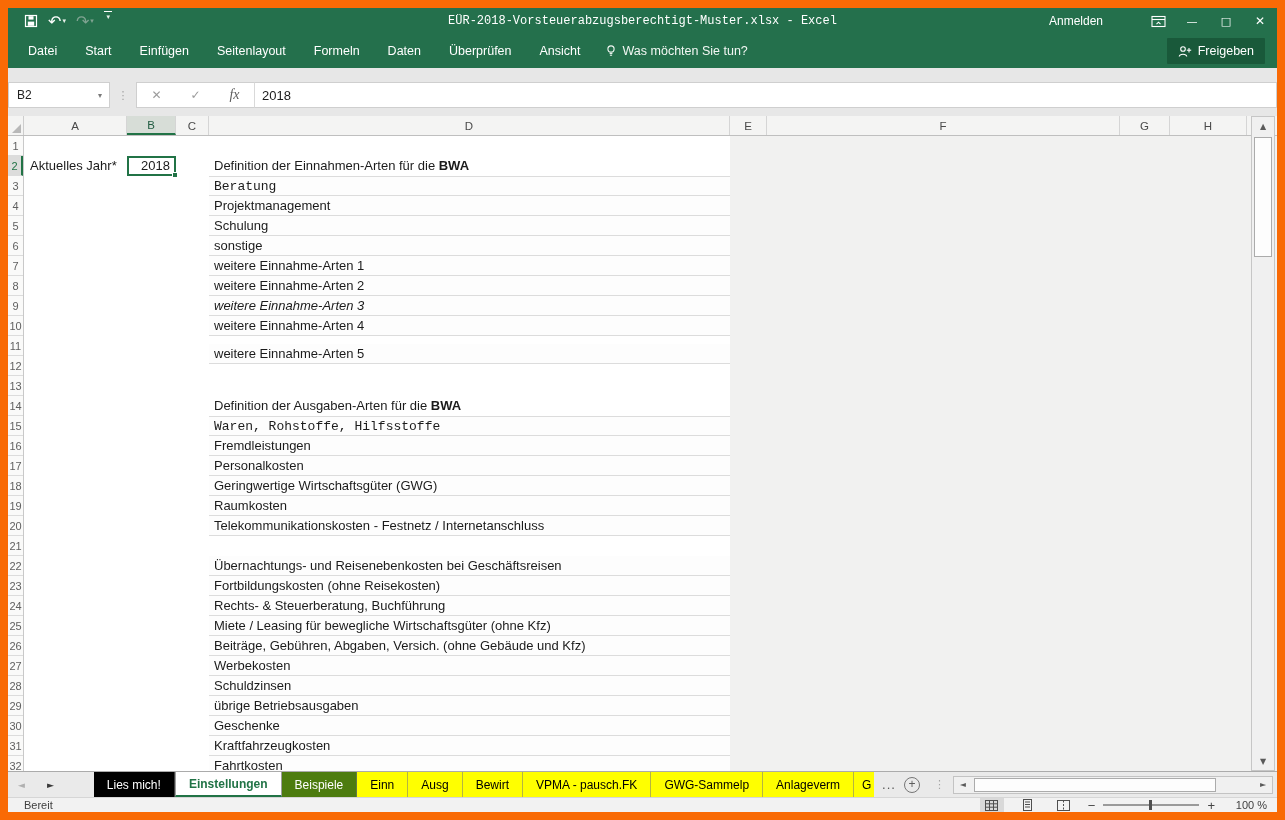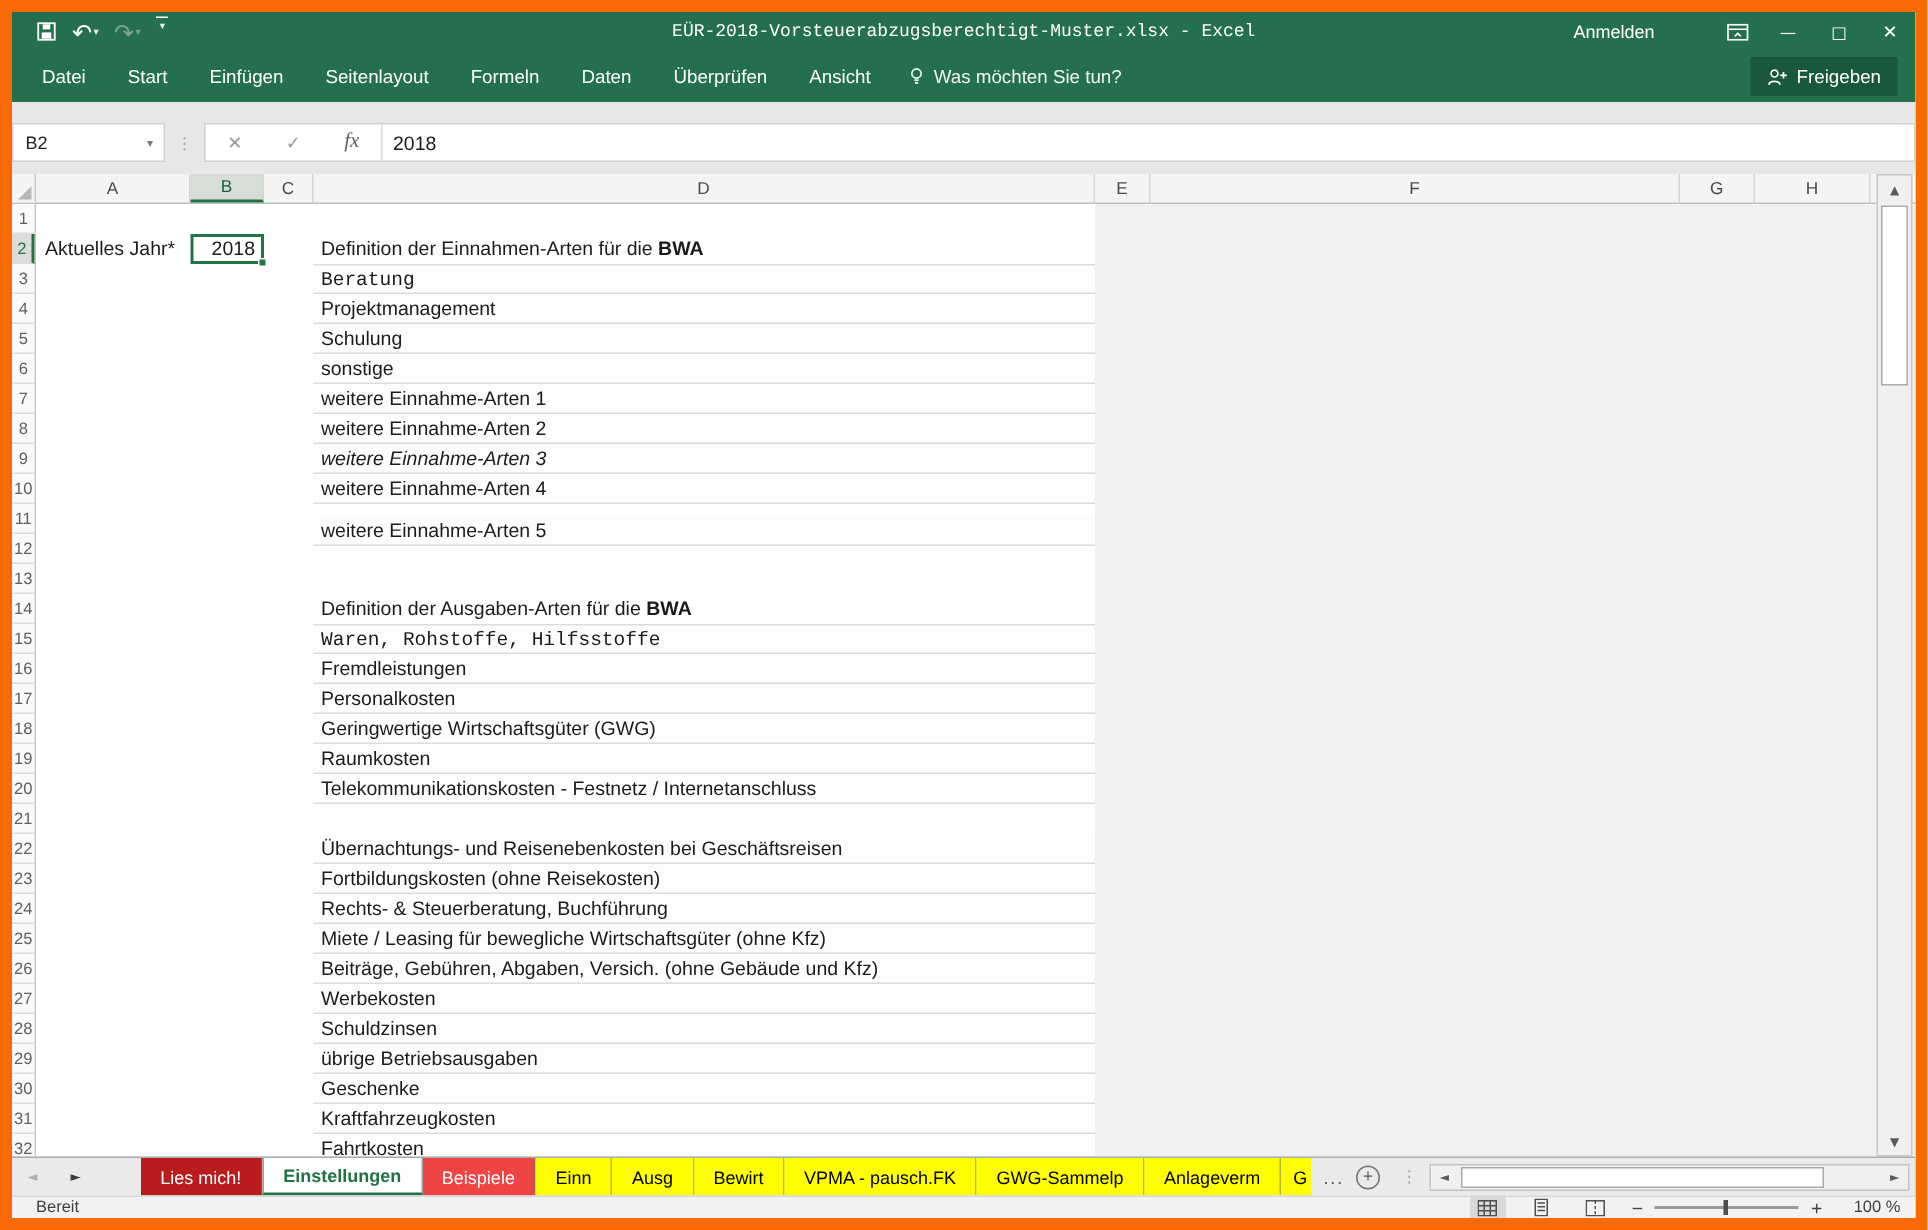--- a/index.html
+++ b/index.html
@@ -286,23 +286,23 @@
       <div class="vs-thumb"></div>
       <div class="vs-down glyph">▼</div>
     </div>
 
     <div class="tabbar">
       <div class="tnav">
         <span class="glyph dis">◄</span>
         <span class="glyph en">►</span>
       </div>
       <div class="stabs" id="stabs">
-          <div class="stab" style="background: #b91c1c; color: rgb(255, 255, 255);">Lies mich!</div>
+          <div class="stab" style="background: #000000; color: rgb(255, 255, 255);">Lies mich!</div>
           <div class="stab active">Einstellungen</div>
-          <div class="stab" style="background: #ef4444; color: rgb(255, 255, 255);">Beispiele</div>
+          <div class="stab" style="background: #4d7c0f; color: rgb(255, 255, 255);">Beispiele</div>
           <div class="stab" style="background: rgb(255, 255, 0); color: rgb(0, 0, 0);">Einn</div>
           <div class="stab" style="background: rgb(255, 255, 0); color: rgb(0, 0, 0);">Ausg</div>
           <div class="stab" style="background: rgb(255, 255, 0); color: rgb(0, 0, 0);">Bewirt</div>
           <div class="stab" style="background: rgb(255, 255, 0); color: rgb(0, 0, 0);">VPMA - pausch.FK</div>
           <div class="stab" style="background: rgb(255, 255, 0); color: rgb(0, 0, 0);">GWG-Sammelp</div>
           <div class="stab" style="background: rgb(255, 255, 0); color: rgb(0, 0, 0);">Anlageverm</div>
           <div class="stab partial" style="background: rgb(255, 255, 0); color: rgb(0, 0, 0);">G</div>
         </div>
       <div class="toverflow">...</div>
       <div class="addsheet">+</div>

